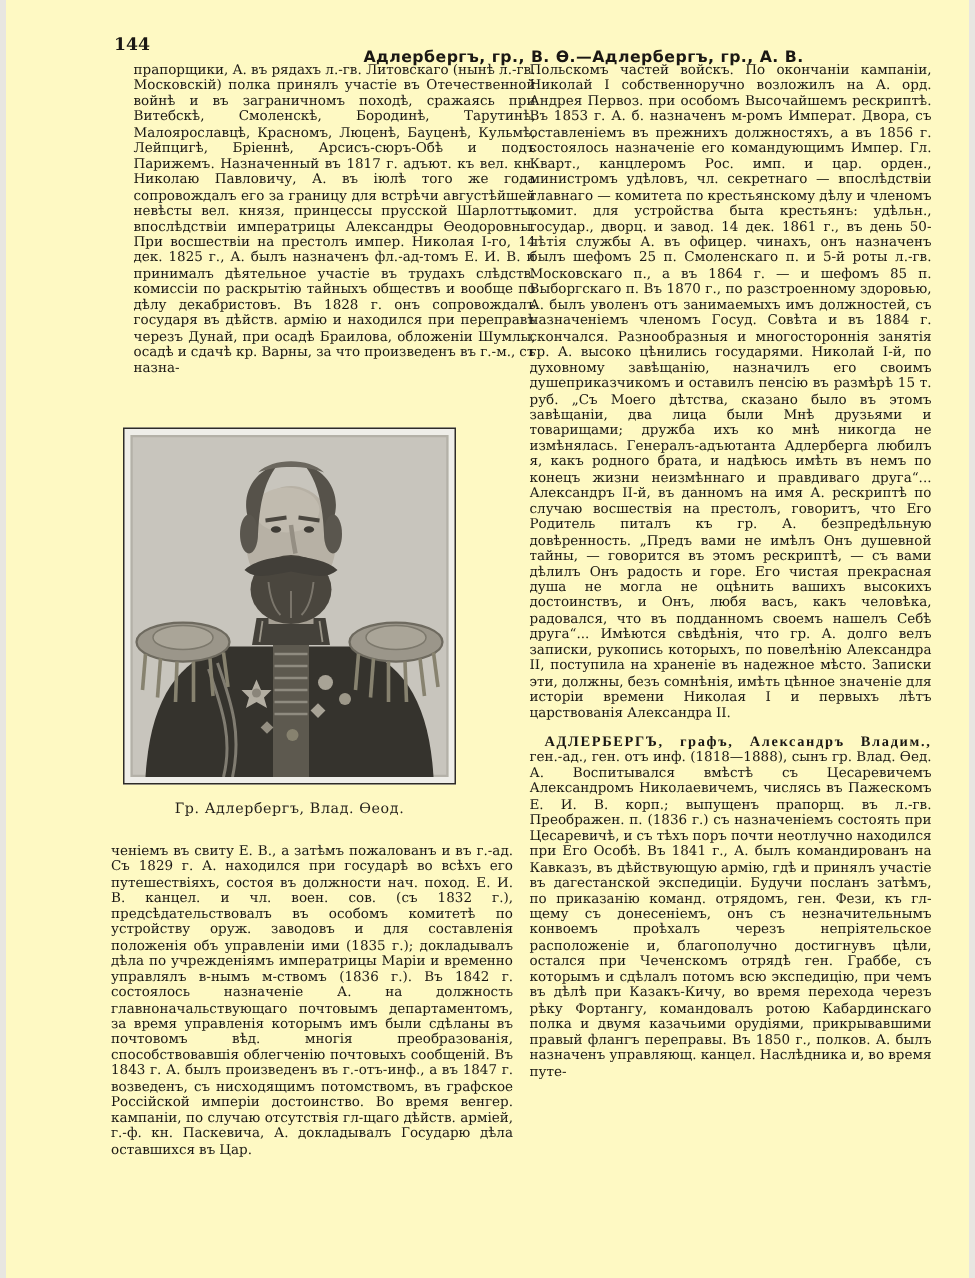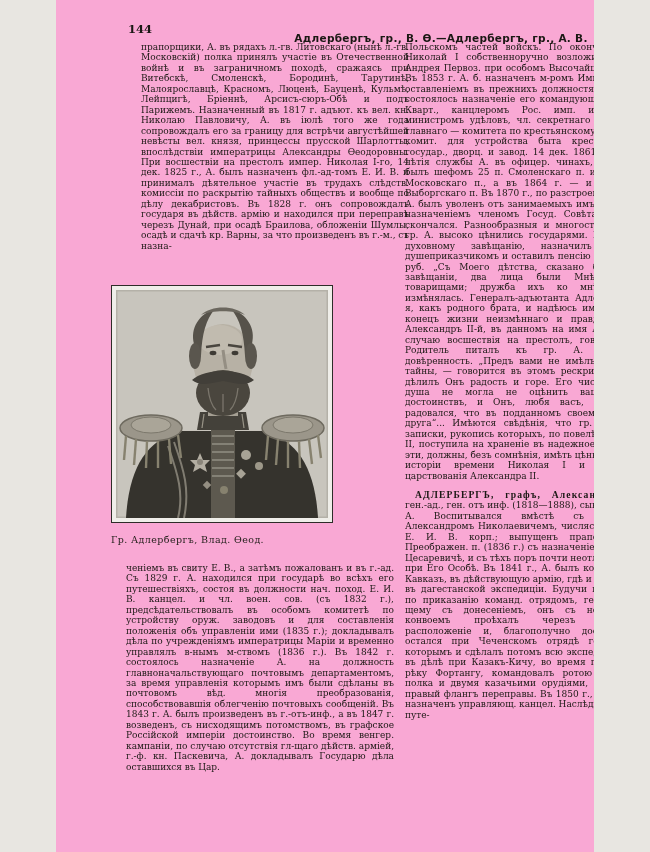--- a/index.html
+++ b/index.html
@@ -1,18 +1,18 @@
 <!DOCTYPE html>
 <html><head>
 <meta charset="utf-8">
 <style>
   html,body{margin:0;padding:0;background:#e8e6e1;}
   .page{
-    position:relative;width:538px;height:852px;margin:0 auto;
-    background:#f9a8d4;overflow:hidden;
+    position:relative;width:642px;height:852px;margin:0 auto;
+    background:#fef9c3;overflow:hidden;
     font-family:"DejaVu Serif",serif;color:#1b1814;
   }
   .page-num{
     position:absolute;left:72px;top:22px;
     font-family:"DejaVu Serif",serif;font-weight:bold;font-size:11.5px;
   }
   .running-head{
     position:absolute;left:170px;top:32px;width:430px;
     text-align:center;font-family:"DejaVu Sans",sans-serif;
     font-weight:bold;font-size:10.5px;letter-spacing:.3px;white-space:nowrap;
@@ -24,21 +24,21 @@
   }
   .left-before{left:55px;top:42px;}
   .left-after{left:40px;top:563px;height:246px;overflow:hidden;}
   .right-col{left:319px;top:42px;height:772px;overflow:hidden;}
   .para{margin:0;padding:0;}
   .para.entry{margin-top:9px;text-indent:10px;}
   .entry-head{
     font-family:Liberation Serif, serif;font-weight:bold;
     font-size:9.6px;letter-spacing:1.1px;
   }
-  figure.portrait{position:absolute;left:55px;top:285px;width:268px;margin:0;}
+  figure.portrait{position:absolute;left:55px;top:285px;width:268px;margin:0;text-align:center;}
   .photo-frame{
     display:inline-block;border:1.5px solid #2e2c28;background:#efeee9;
     padding:4px;line-height:0;
   }
   .photo-frame svg{display:block;}
   figcaption{
     margin-top:7px;font-size:9.5px;letter-spacing:.4px;
     font-family:"DejaVu Serif",serif;color:#211e19;
   }
 </style>

